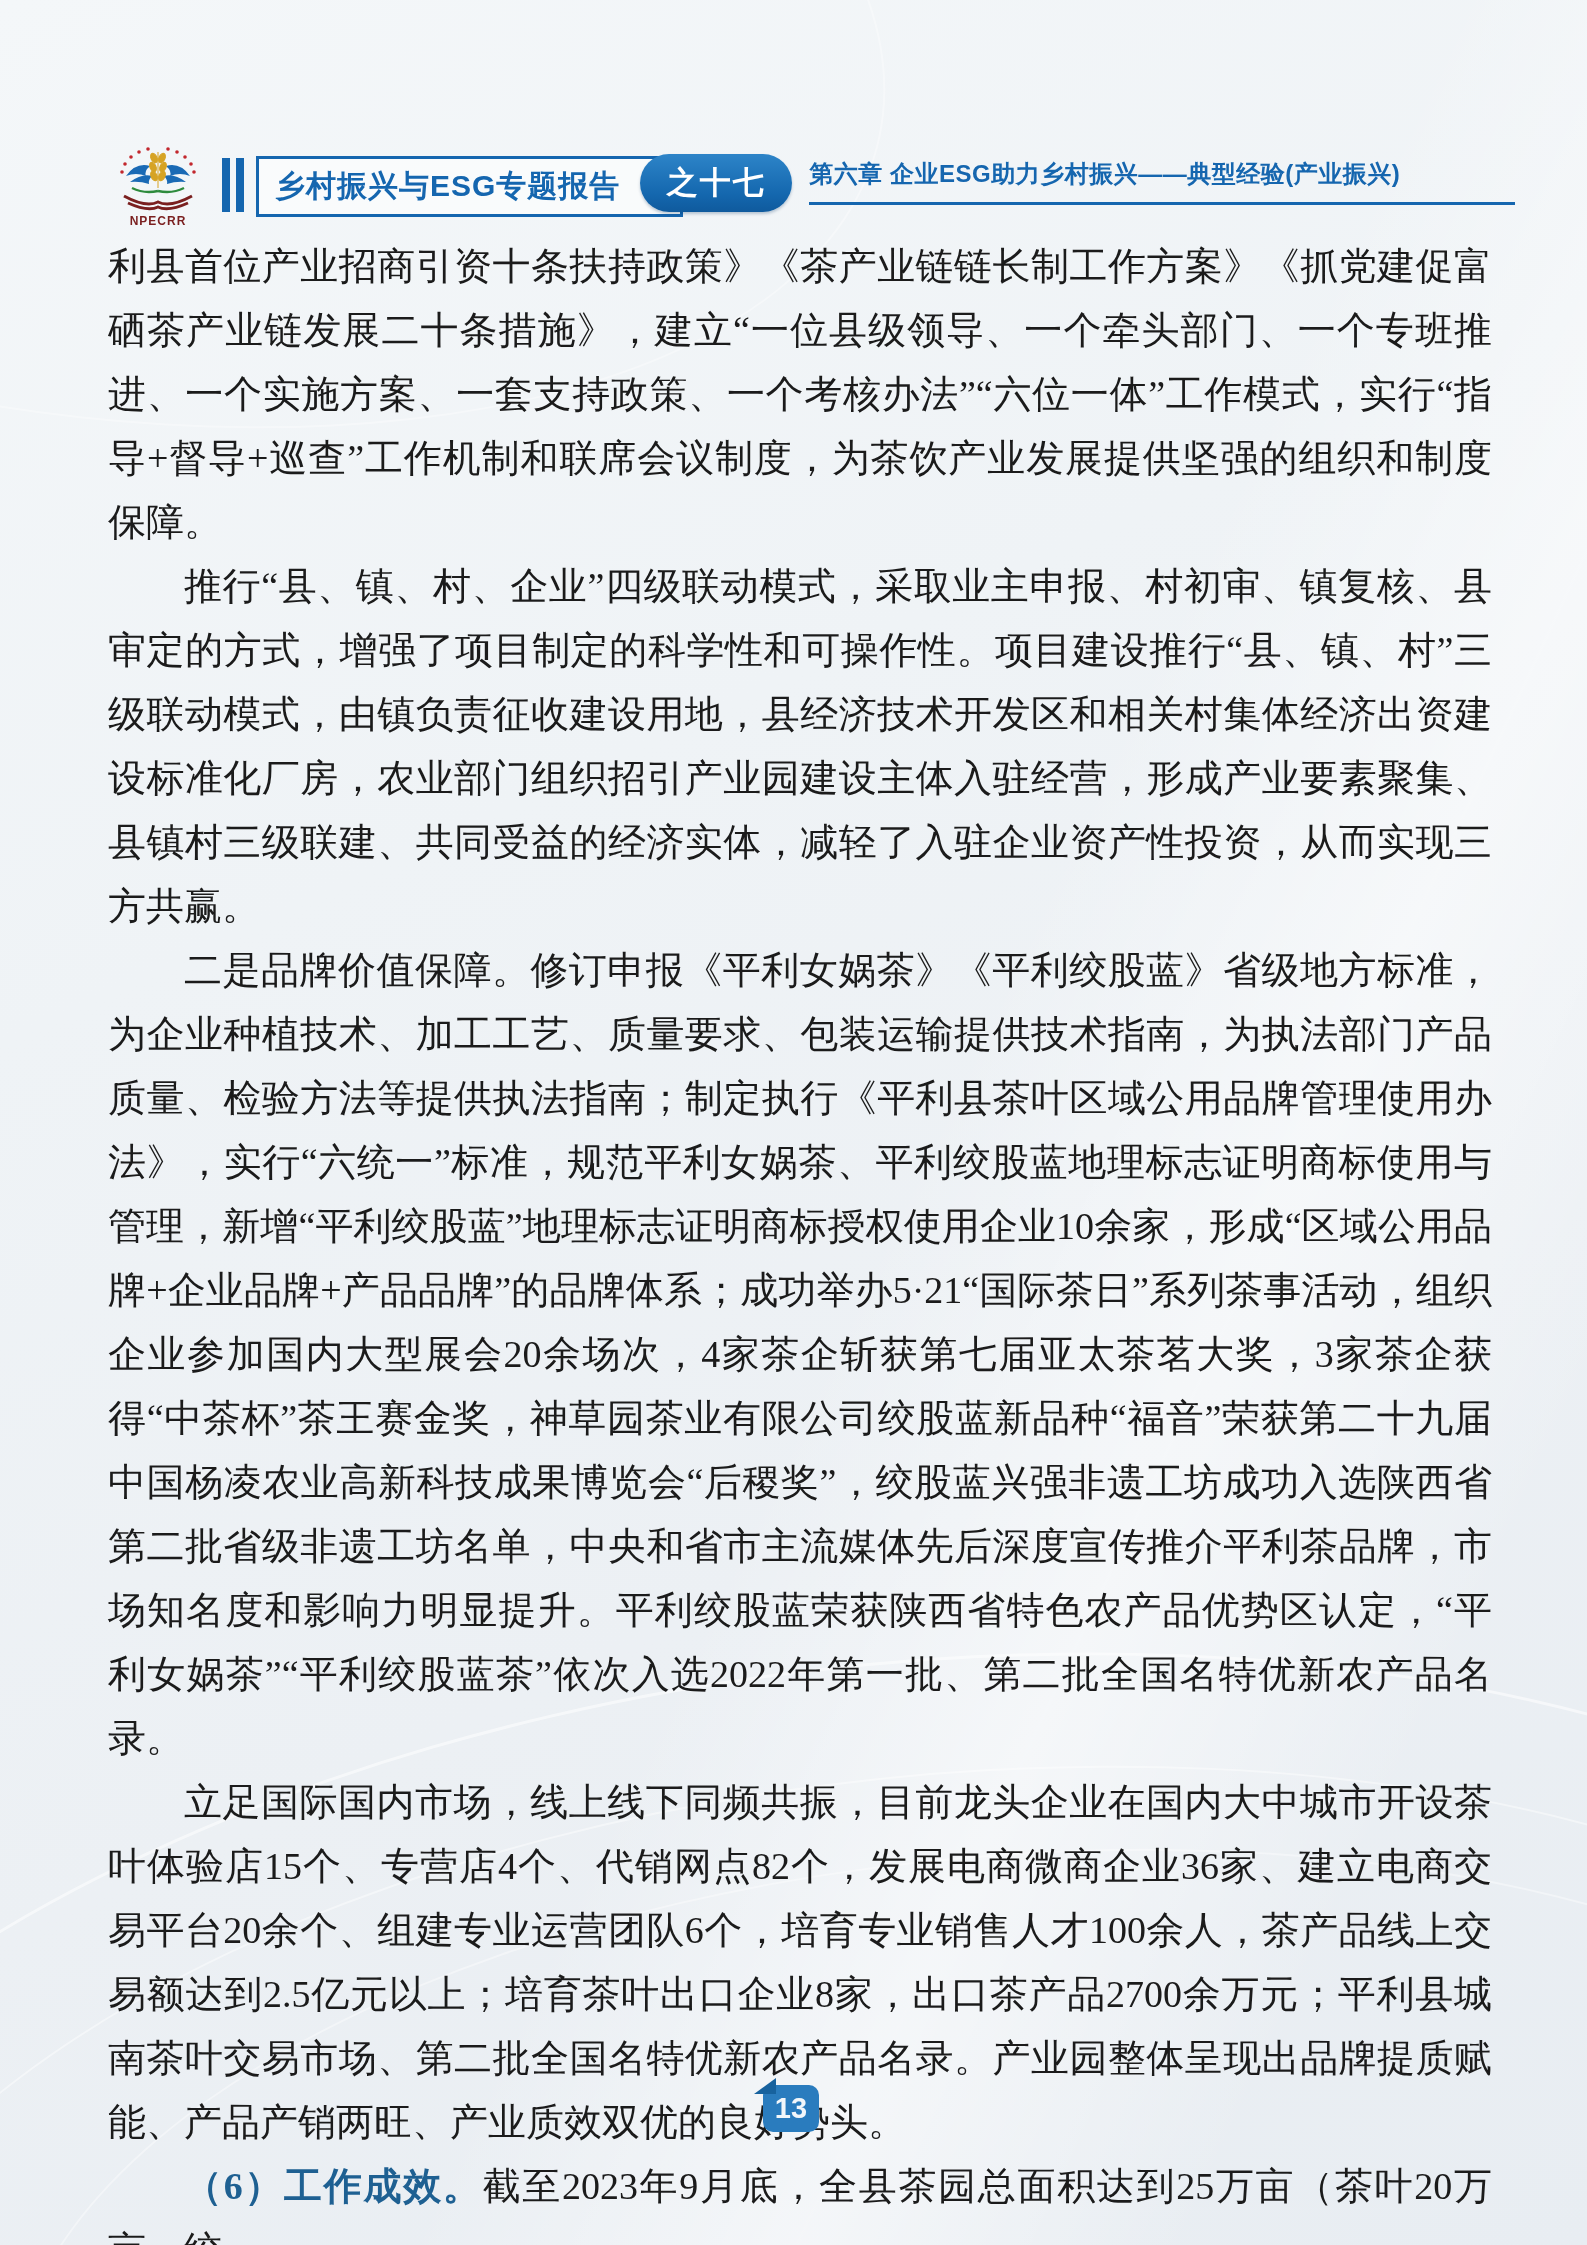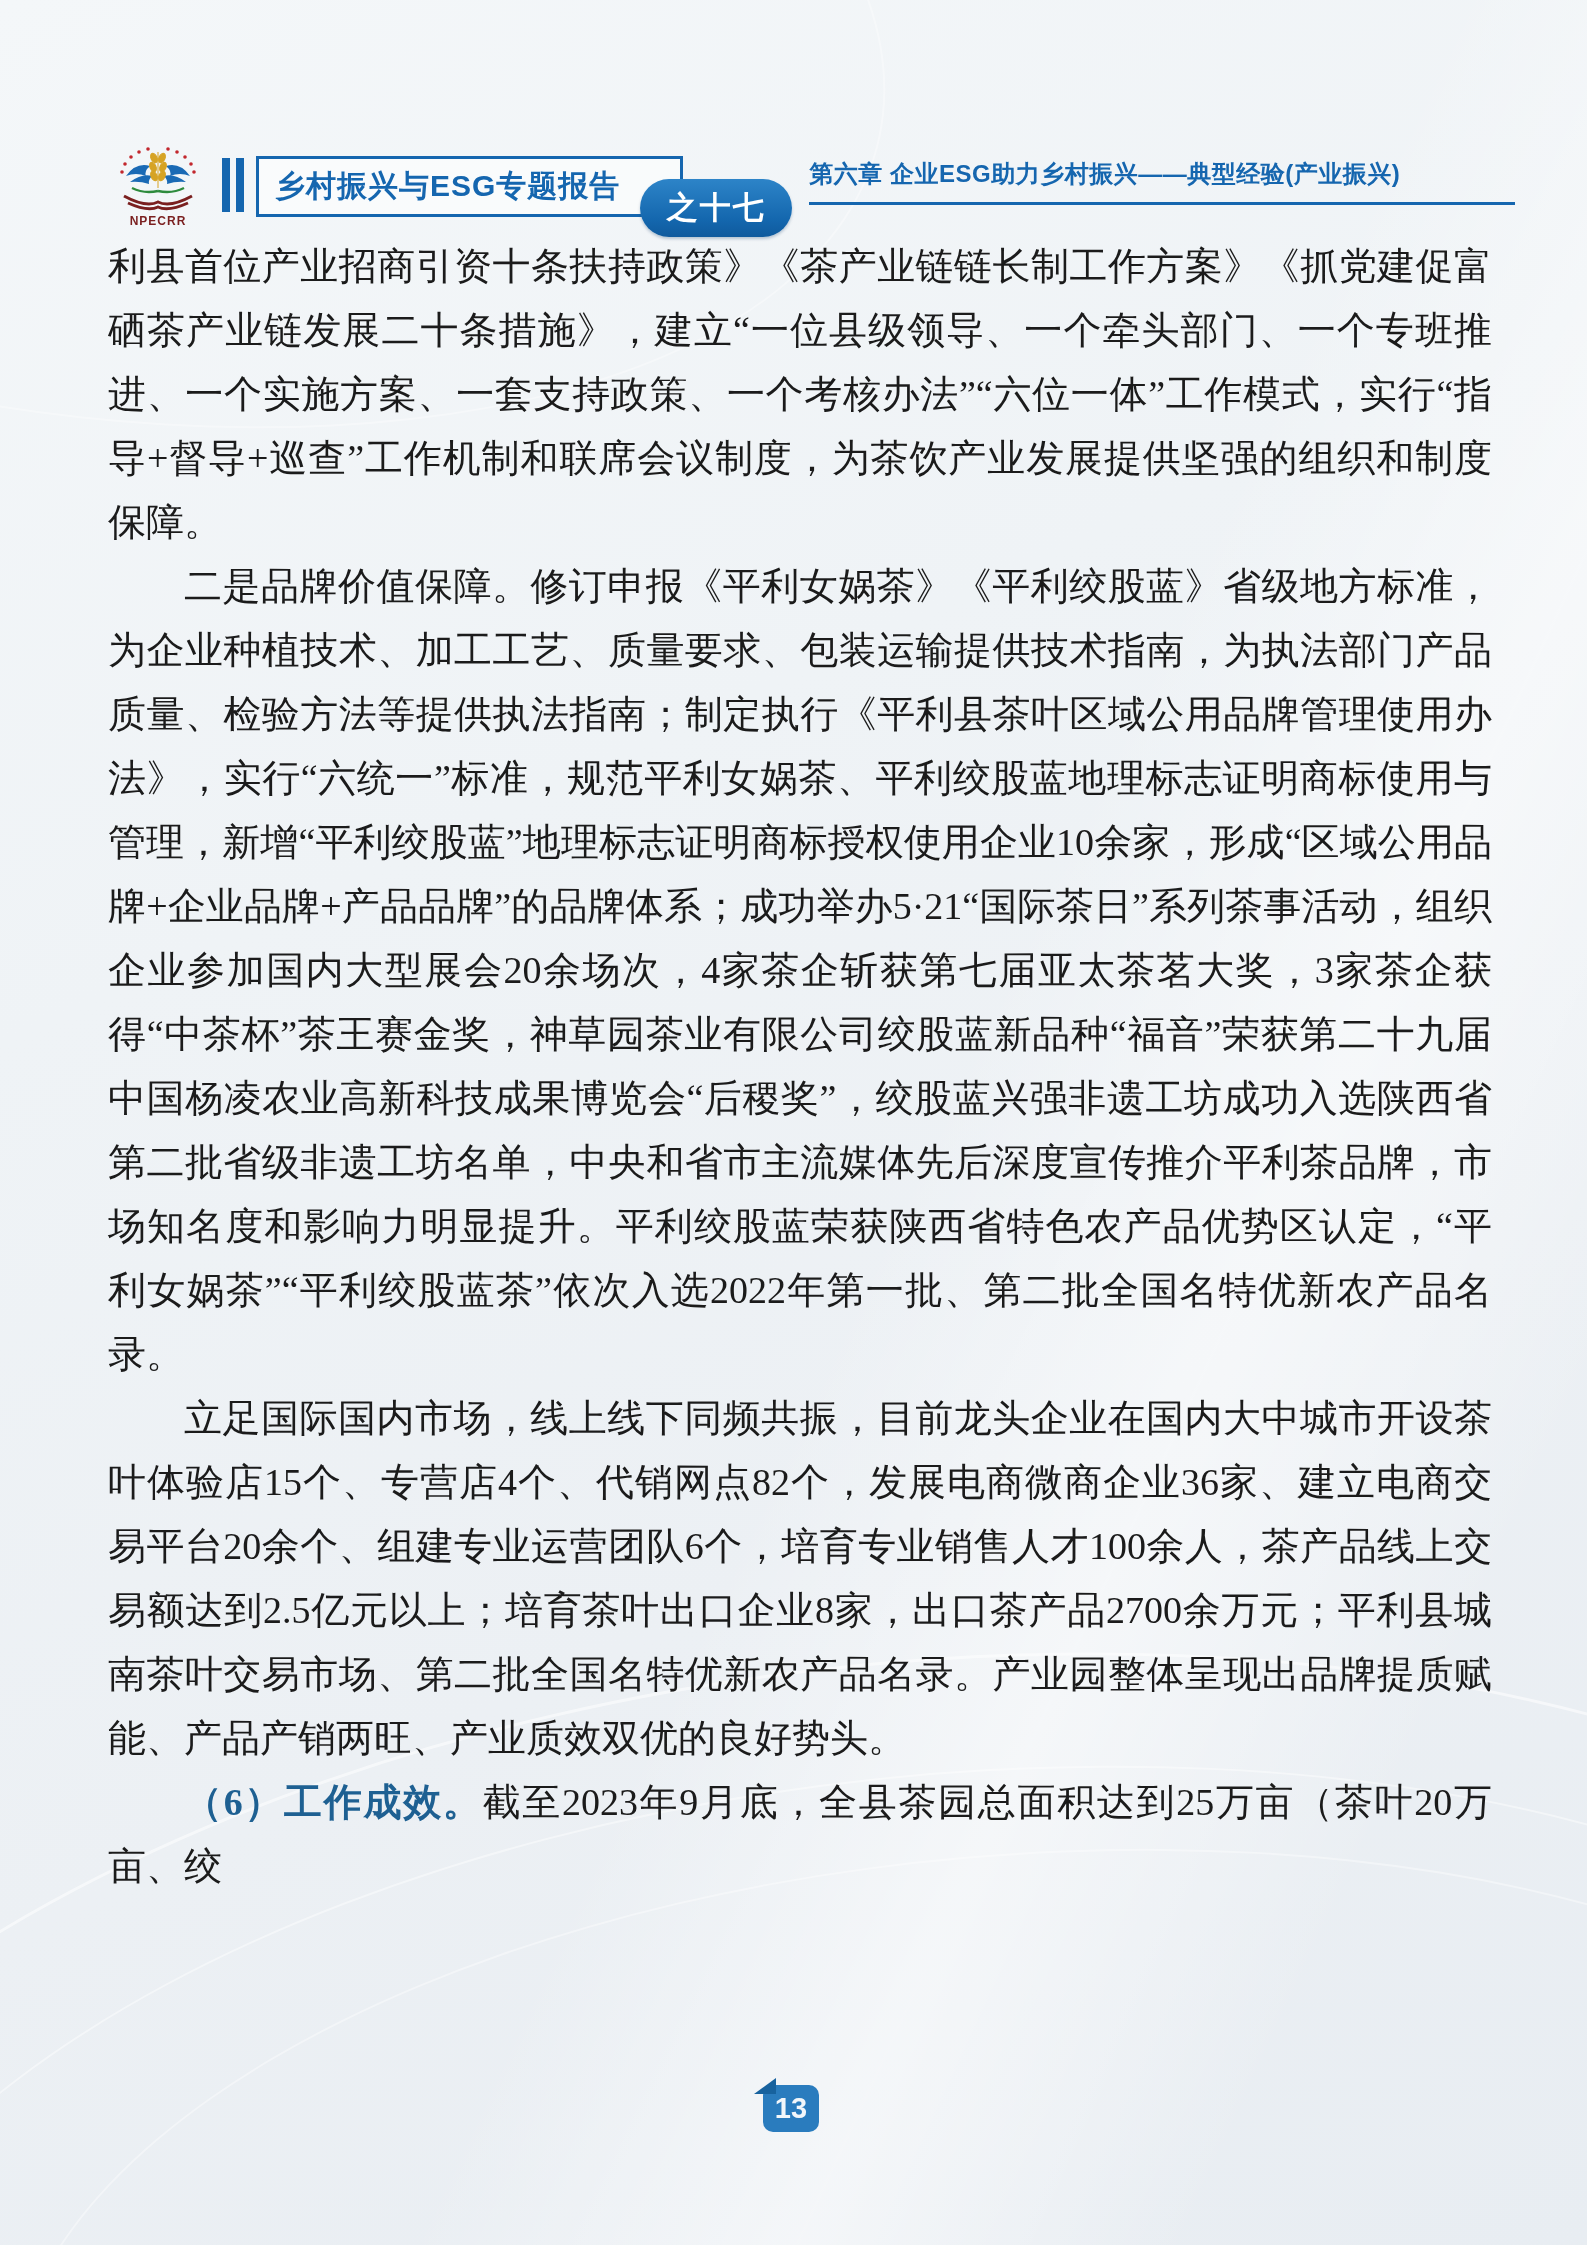--- a/index.html
+++ b/index.html
@@ -28,21 +28,21 @@
   .logo-text { font-size:12px; font-weight:bold; letter-spacing:1px; color:#7a1f1f; margin-top:-2px; }
   .dbl-bars { display:flex; gap:6px; margin:6px 12px 0 14px; flex:0 0 auto; }
   .dbl-bars span { display:block; width:8px; height:54px; background:#1566af; }
   .title-box { border:3px solid #1566af; background:rgba(255,255,255,.55);
     padding:7px 60px 7px 16px; margin-top:4px; position:relative; flex:0 0 auto; }
   .title-box .report-title { color:#1566af; font-weight:bold; font-size:30px; letter-spacing:1px; white-space:nowrap; }
   .series-pill { position:absolute; right:-112px; top:-5px; height:58px; min-width:152px;
     background:linear-gradient(180deg,#2d84c8 0%,#1467ae 70%,#0f5a9d 100%);
     border-radius:30px; display:flex; align-items:center; justify-content:center;
     color:#fff; font-weight:bold; font-size:31px; letter-spacing:2px; padding:0 20px;
-    box-shadow:0 2px 3px rgba(0,50,100,.25);margin-top:25px; }
+    box-shadow:0 2px 3px rgba(0,50,100,.25); }
   .chapter-wrap { margin-left:126px; margin-top:6px; flex:1 1 auto;
     border-bottom:3px solid #1566af; padding-bottom:12px; }
   .chapter-title { color:#1566af; font-weight:bold; font-size:24px; letter-spacing:.5px; white-space:nowrap; }
 
   
   .content { position:absolute; top:234px; left:108px; width:1384px;
     font-size:38px; line-height:64px; color:#1b1b1b;
     text-align:justify; text-justify:inter-character; }
   .para { margin:0; text-indent:2em; }
   .para.no-indent { text-indent:0; }
@@ -128,20 +128,21 @@
     </div>
 
     <div class="chapter-wrap">
       <span class="chapter-title">第六章 企业ESG助力乡村振兴——典型经验(产业振兴)</span>
     </div>
 
   </div>
 
   <div class="content">
     <p class="para no-indent">利县首位产业招商引资十条扶持政策》《茶产业链链长制工作方案》《抓党建促富硒茶产业链发展二十条措施》，建立“一位县级领导、一个牵头部门、一个专班推进、一个实施方案、一套支持政策、一个考核办法”“六位一体”工作模式，实行“指导+督导+巡查”工作机制和联席会议制度，为茶饮产业发展提供坚强的组织和制度保障。</p>
+    <p class="para">推行“县、镇、村、企业”四级联动模式，采取业主申报、村初审、镇复核、县审定的方式，增强了项目制定的科学性和可操作性。项目建设推行“县、镇、村”三级联动模式，由镇负责征收建设用地，县经济技术开发区和相关村集体经济出资建设标准化厂房，农业部门组织招引产业园建设主体入驻经营，形成产业要素聚集、县镇村三级联建、共同受益的经济实体，减轻了入驻企业资产性投资，从而实现三方共赢。</p>
     <p class="para">二是品牌价值保障。修订申报《平利女娲茶》《平利绞股蓝》省级地方标准，为企业种植技术、加工工艺、质量要求、包装运输提供技术指南，为执法部门产品质量、检验方法等提供执法指南；制定执行《平利县茶叶区域公用品牌管理使用办法》，实行“六统一”标准，规范平利女娲茶、平利绞股蓝地理标志证明商标使用与管理，新增“平利绞股蓝”地理标志证明商标授权使用企业10余家，形成“区域公用品牌+企业品牌+产品品牌”的品牌体系；成功举办5·21“国际茶日”系列茶事活动，组织企业参加国内大型展会20余场次，4家茶企斩获第七届亚太茶茗大奖，3家茶企获得“中茶杯”茶王赛金奖，神草园茶业有限公司绞股蓝新品种“福音”荣获第二十九届中国杨凌农业高新科技成果博览会“后稷奖”，绞股蓝兴强非遗工坊成功入选陕西省第二批省级非遗工坊名单，中央和省市主流媒体先后深度宣传推介平利茶品牌，市场知名度和影响力明显提升。平利绞股蓝荣获陕西省特色农产品优势区认定，“平利女娲茶”“平利绞股蓝茶”依次入选2022年第一批、第二批全国名特优新农产品名录。</p>
     <p class="para">立足国际国内市场，线上线下同频共振，目前龙头企业在国内大中城市开设茶叶体验店15个、专营店4个、代销网点82个，发展电商微商企业36家、建立电商交易平台20余个、组建专业运营团队6个，培育专业销售人才100余人，茶产品线上交易额达到2.5亿元以上；培育茶叶出口企业8家，出口茶产品2700余万元；平利县城南茶叶交易市场、第二批全国名特优新农产品名录。产业园整体呈现出品牌提质赋能、产品产销两旺、产业质效双优的良好势头。</p>
     <p class="para"><span class="lead-blue">（6）工作成效。</span><span>截至2023年9月底，全县茶园总面积达到25万亩（茶叶20万亩、绞</span></p>
   </div>
 
   <div class="page-badge">13</div>
 
 </div>
 
 </body></html>

